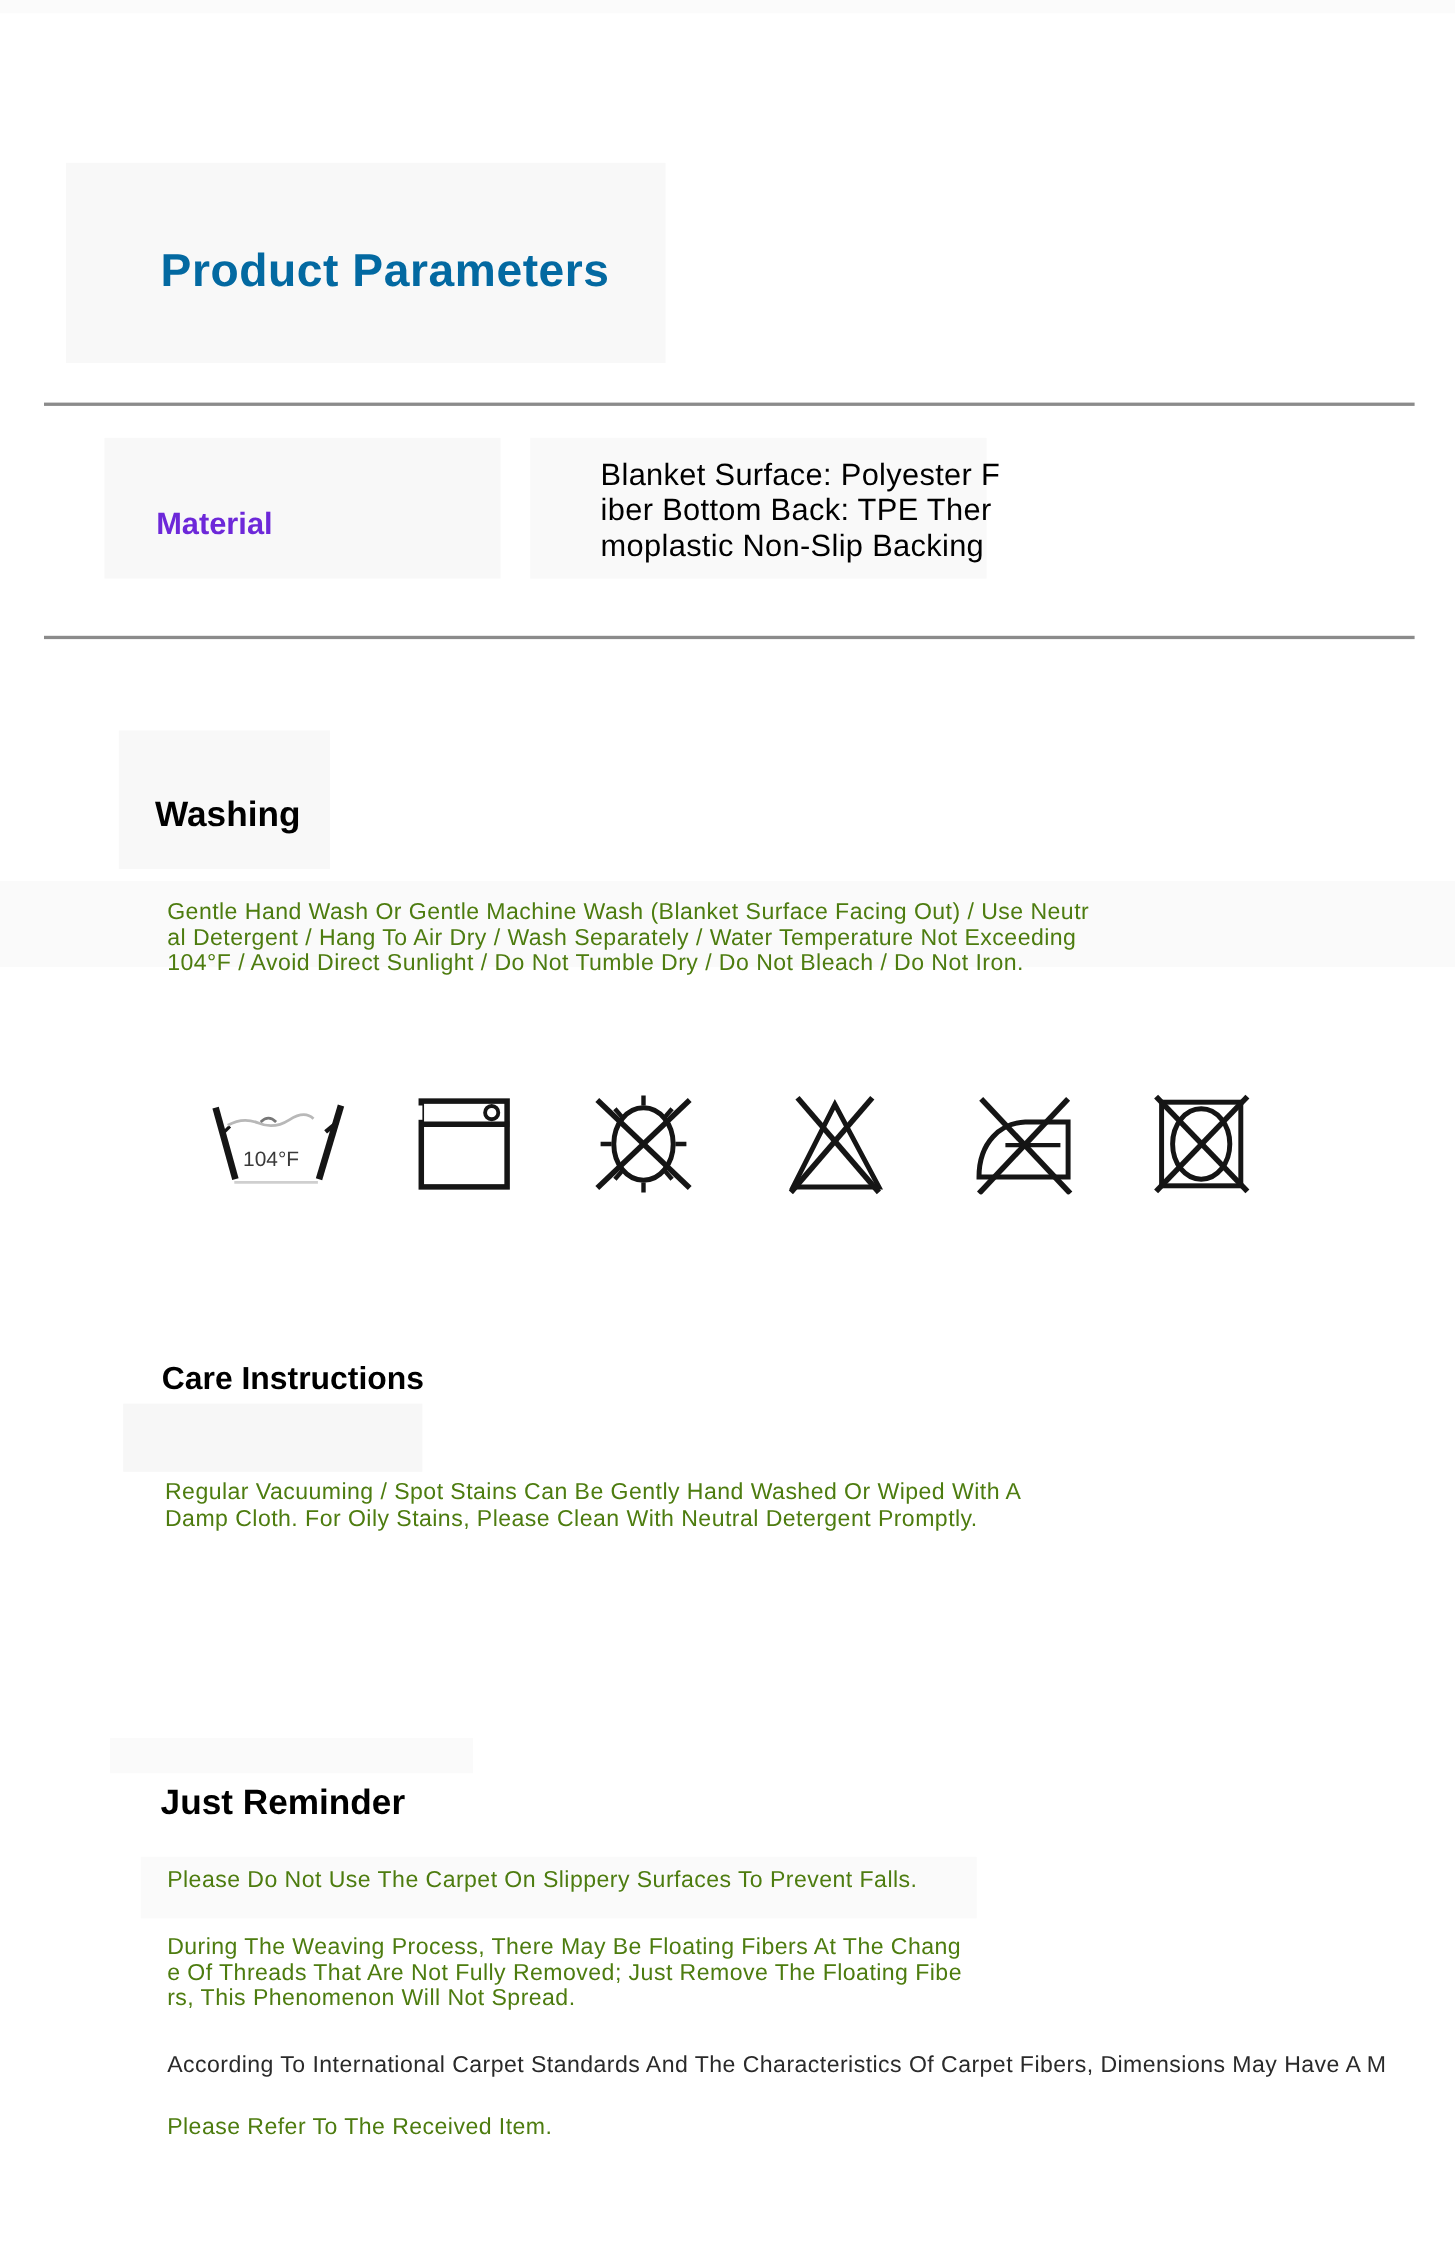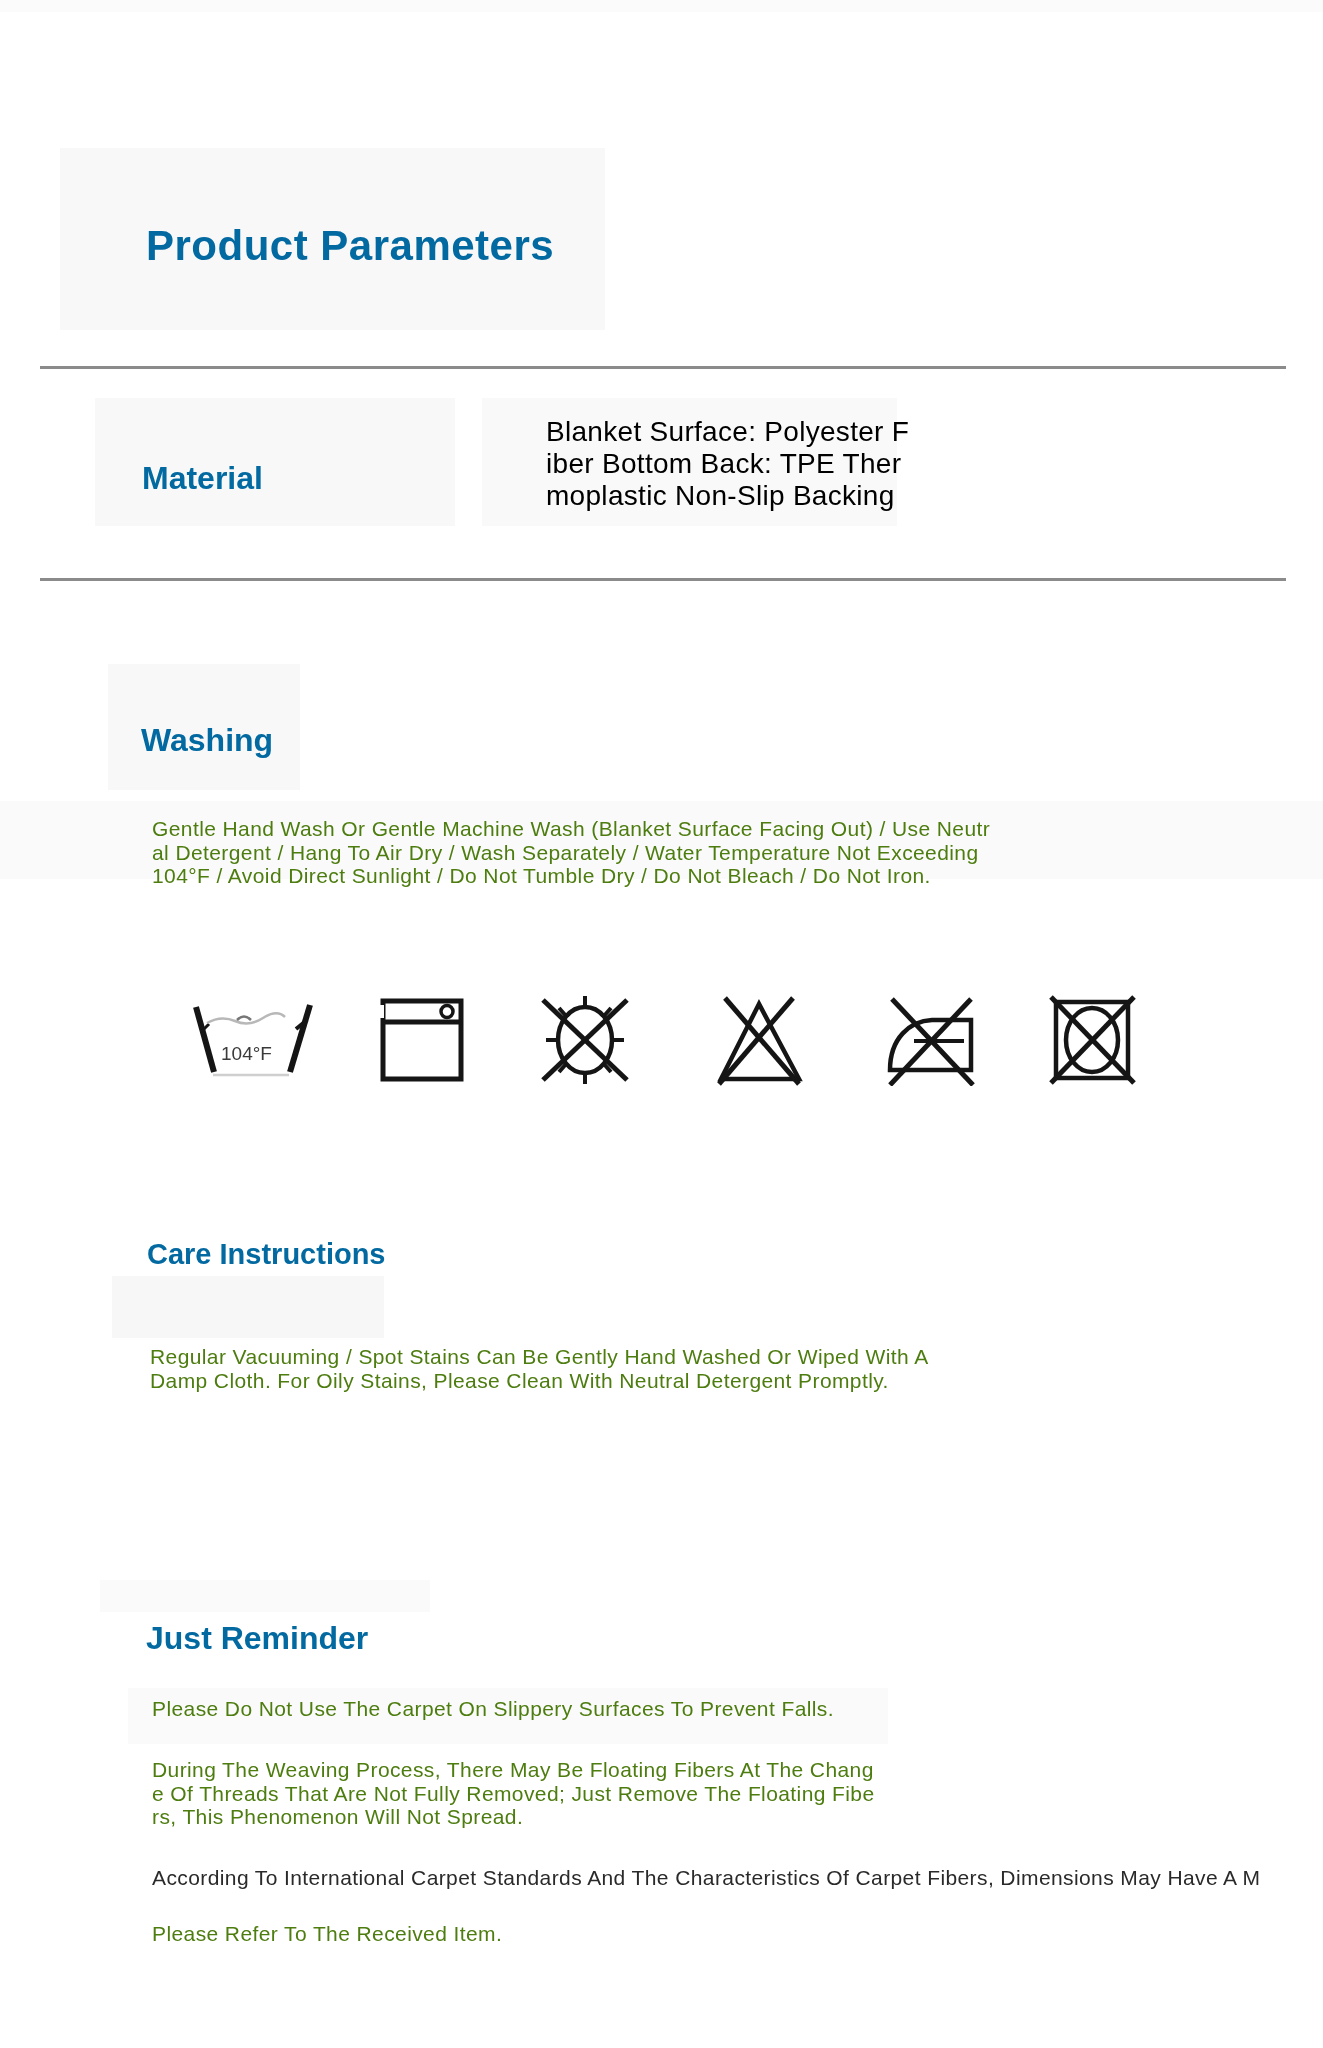--- a/index.html
+++ b/index.html
@@ -8,24 +8,24 @@
     font-family:"Liberation Sans", sans-serif;color:#2a2a2a;overflow:hidden;
   }
   .block{position:absolute;background:#f8f8f8;}
   .band{position:absolute;background:#fafafa;}
   .divider{position:absolute;height:3px;background:#8b8b8b;}
   .h-title{
     position:absolute;font-size:42px;font-weight:bold;color:#0369a1;
     white-space:nowrap;letter-spacing:0.5px;
   }
   .h-section{
-    position:absolute;font-size:32px;font-weight:bold;color:#0369a1;white-space:nowrap;
+    position:absolute;font-size:32px;font-weight:bold;color:#000000;white-space:nowrap;
   }
   .h-label{
-    position:absolute;font-size:32px;font-weight:bold;color:#0369a1;white-space:nowrap;
+    position:absolute;font-size:28px;font-weight:bold;color:#6d28d9;white-space:nowrap;
   }
   .val{
     position:absolute;font-size:28px;font-weight:normal;color:#000000;
     line-height:32px;white-space:pre-line;letter-spacing:0.3px;
   }
   .para{
     position:absolute;font-size:21px;line-height:23.5px;color:#4d7c0f;
     white-space:pre-line;letter-spacing:0.4px;
   }
   .para-nowrap{

